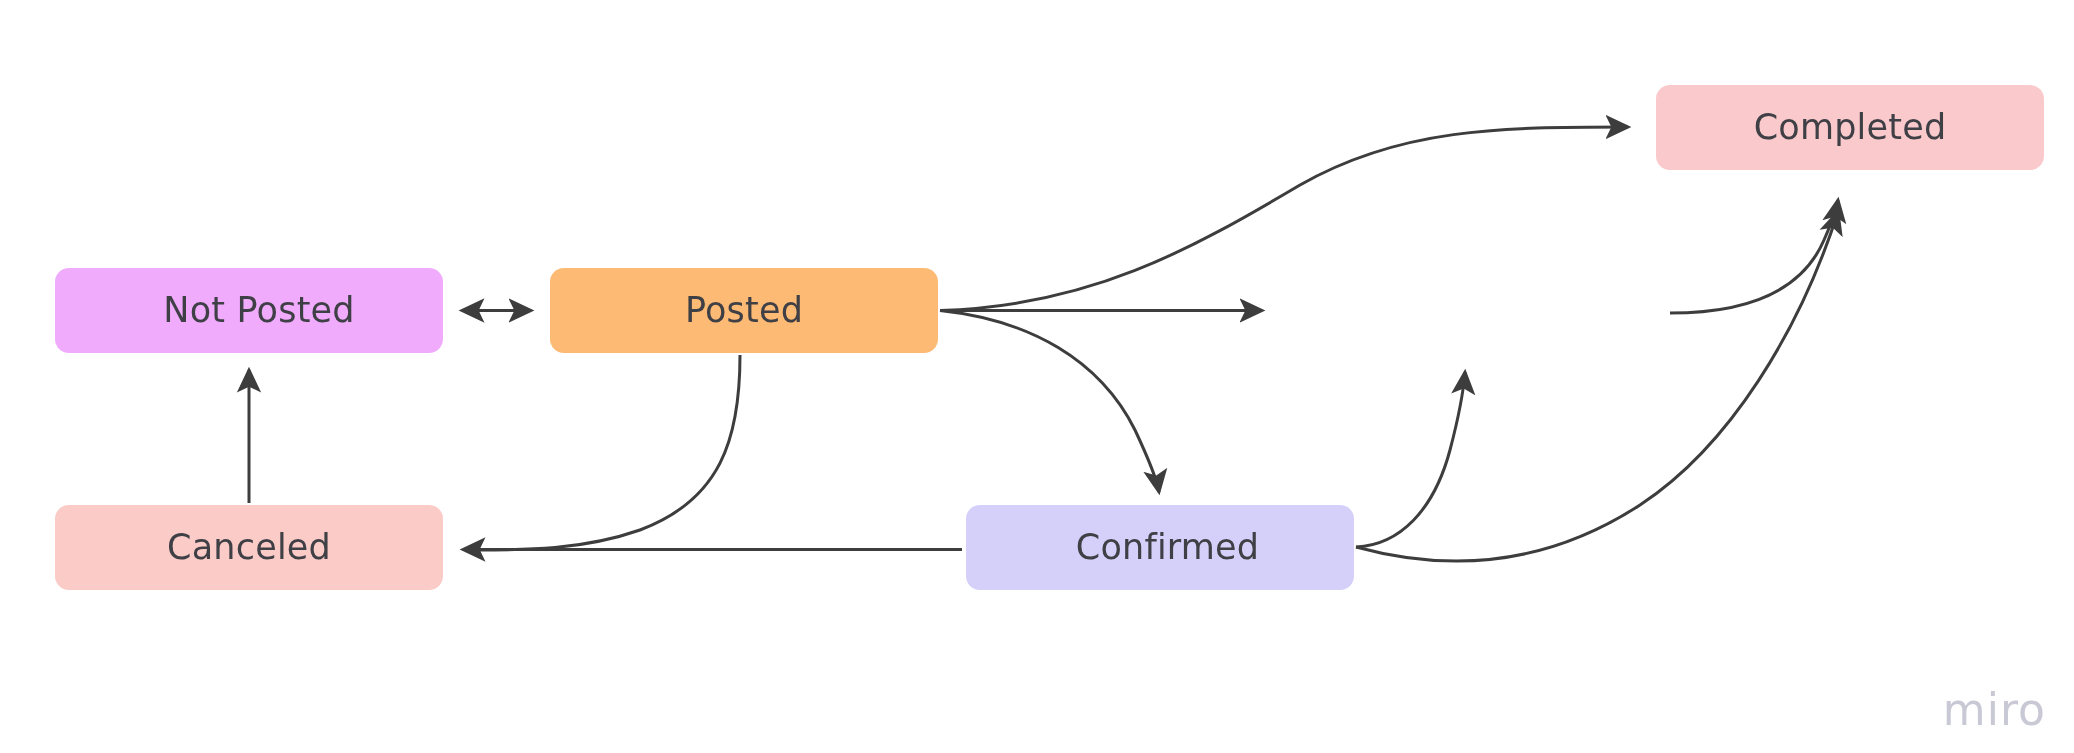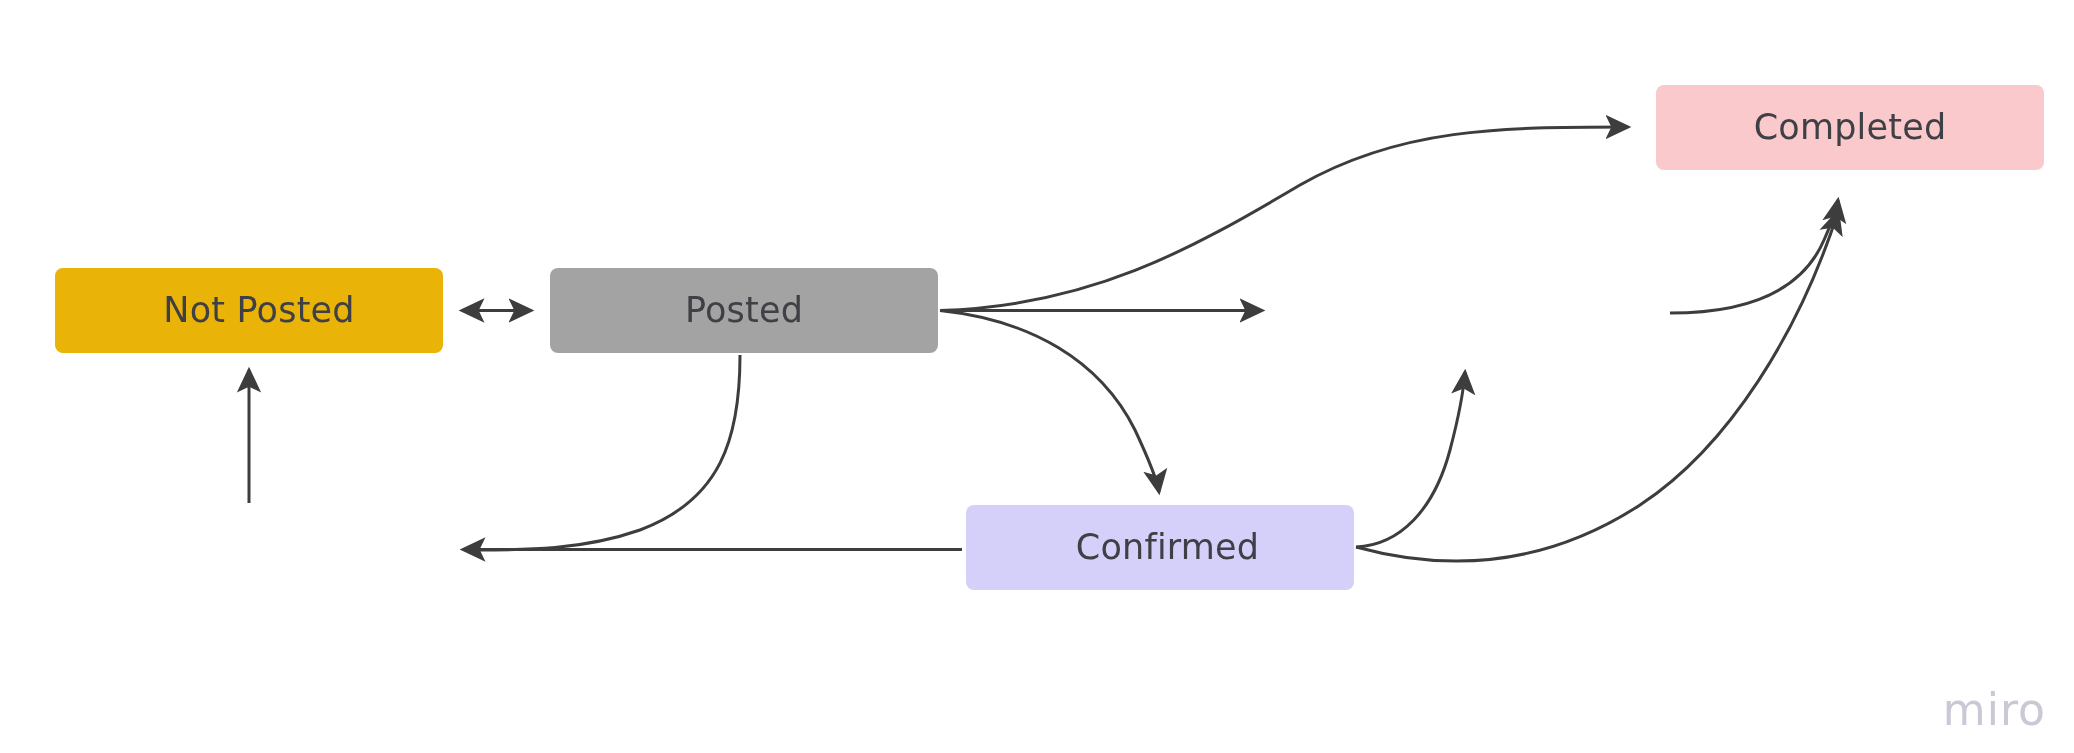--- a/index.html
+++ b/index.html
@@ -20,21 +20,21 @@
     position: absolute;
     left: 0;
     top: 0;
     width: 2074px;
     height: 753px;
     pointer-events: none;
   }
   .node {
     position: absolute;
     box-sizing: border-box;
-    border-radius: 8px;
+    border-radius: 14px;
     display: flex;
     align-items: center;
     justify-content: center;
     color: #3f3f46;
     font-size: 35px;
     font-weight: 400;
     letter-spacing: 0.2px;
     line-height: 1;
     white-space: nowrap;
     user-select: none;
@@ -102,33 +102,36 @@
 
     <g>
       <path d="M 1356 547 C 1440 570 1540 570 1640 505 C 1730 446 1800 330 1838 212" fill="none" stroke="#3d3d3d" stroke-width="3" marker-end="url(#arrow-end)"></path>
     </g>
 
     <g>
       <path d="M 1670 313 C 1740 313 1800 296 1824 240 C 1832 222 1836 212 1838 200" fill="none" stroke="#3d3d3d" stroke-width="3" marker-end="url(#arrow-end)"></path>
     </g>
   </svg>
 
-  <div class="node" style="left:55px; top:268px; width:388px; height:85px; background:#eab308;padding-left:20px;">
+  <div class="node" style="left:55px; top:268px; width:388px; height:85px; background:#f0abfc;padding-left:20px;">
     <span class="node-label">Not Posted</span>
   </div>
 
-  <div class="node" style="left:550px; top:268px; width:388px; height:85px; background:#a3a3a3;">
+  <div class="node" style="left:550px; top:268px; width:388px; height:85px; background:#fdba74;">
     <span class="node-label">Posted</span>
   </div>
 
 
   <div class="node" style="left:1656px; top:85px; width:388px; height:85px; background:#fac9cc;">
     <span class="node-label">Completed</span>
   </div>
 
   <div class="node" style="left:966px; top:505px; width:388px; height:85px; background:#d5d0fa;padding-left:15px;">
     <span class="node-label">Confirmed</span>
   </div>
 
+  <div class="node" style="left:55px; top:505px; width:388px; height:85px; background:#fbcbc7;">
+    <span class="node-label">Canceled</span>
+  </div>
 
   <div id="watermark">miro</div>
 
 </div>
 
 </body></html>

